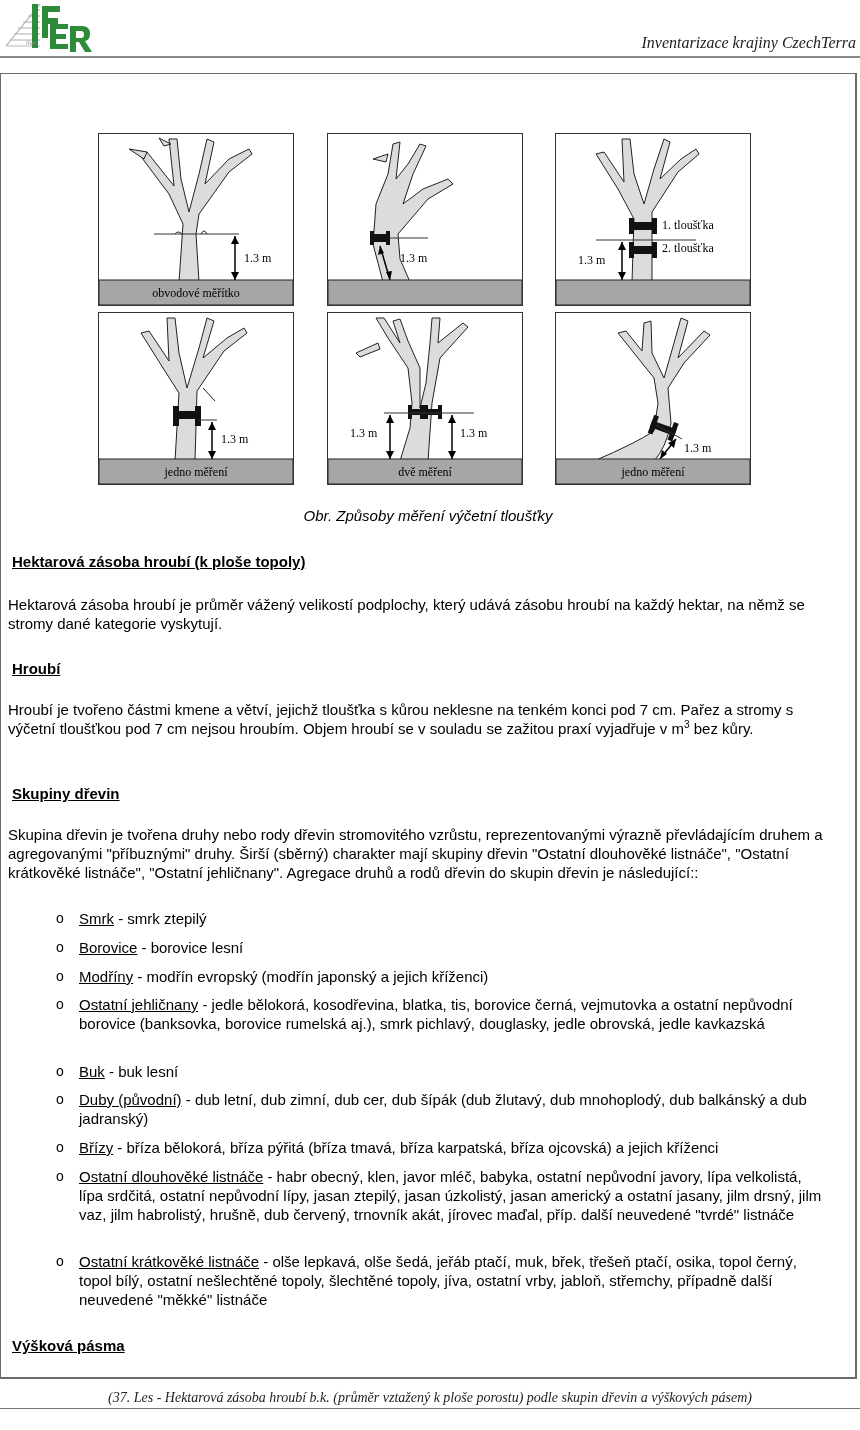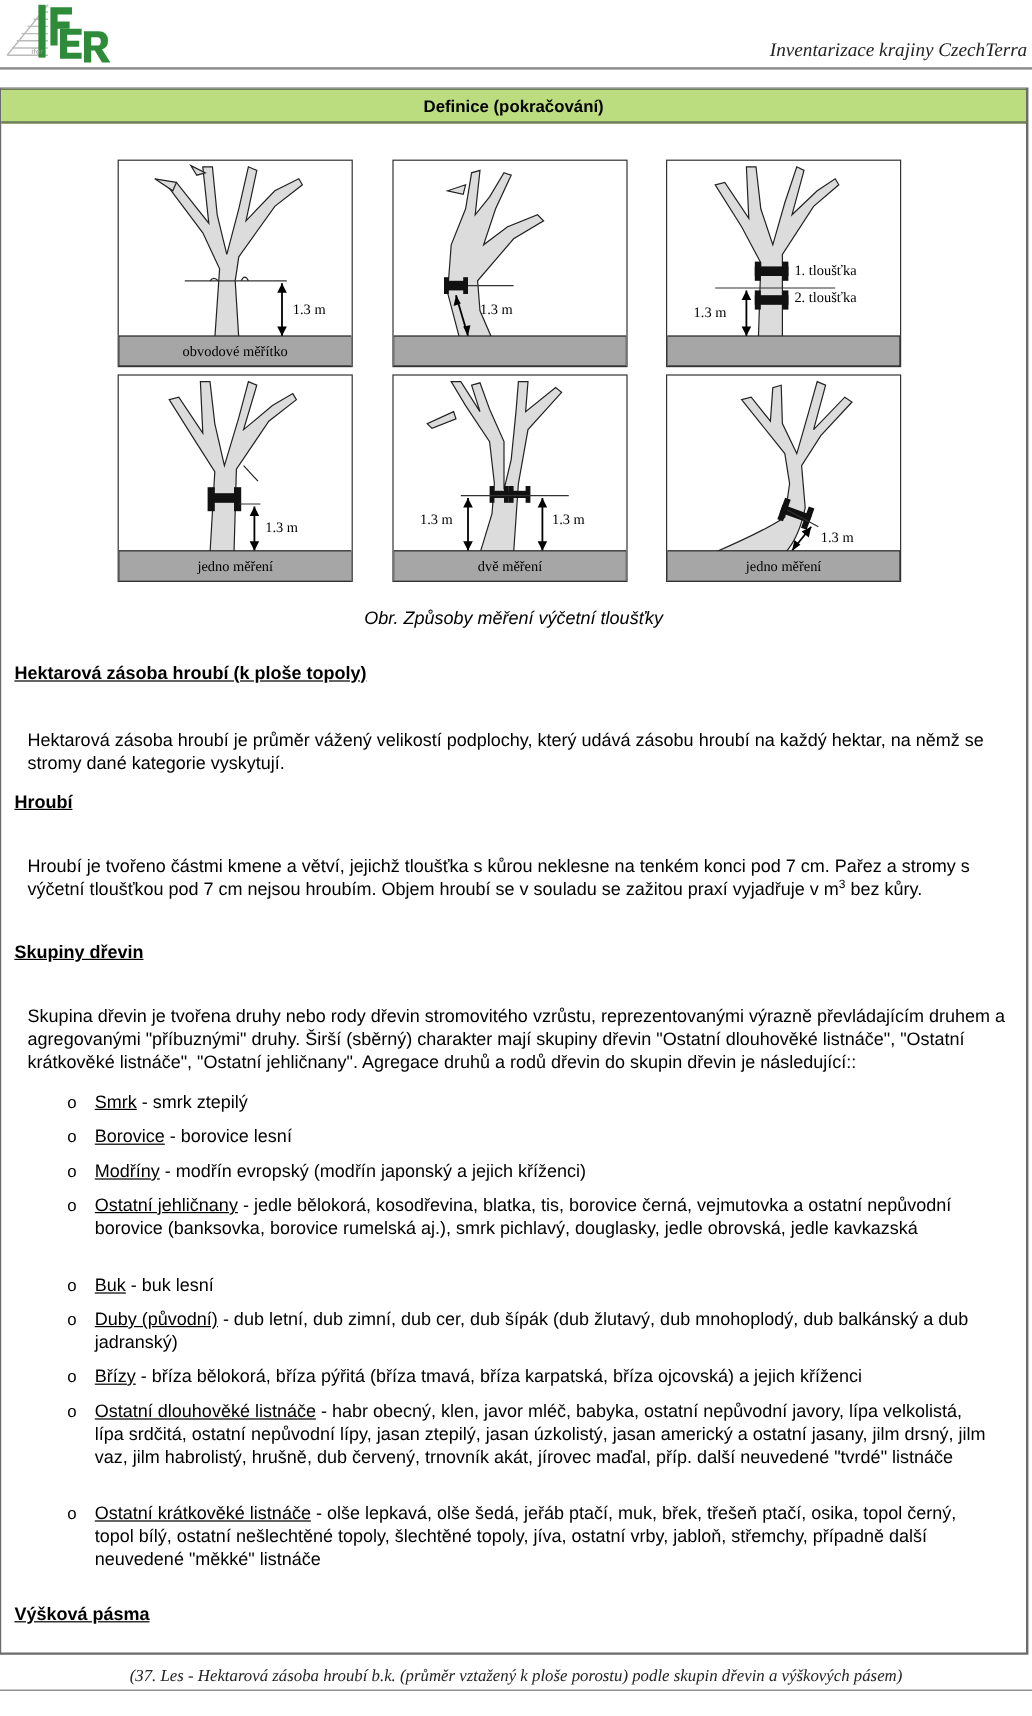--- a/index.html
+++ b/index.html
@@ -10,21 +10,21 @@
   .header-rule { position:absolute; left:0; top:56px; width:860px; height:2px; background:#8a8a8a; }
 
   .frame { position:absolute; left:0; top:73px; width:857px; height:1306px; border:1px solid #6b6b6b; border-right:2px solid #6b6b6b; border-bottom:2px solid #6b6b6b; box-sizing:border-box; }
   .banner { position:absolute; left:0; top:0; width:100%; height:29px; background:#bbdd7f; border-bottom:2px solid #6e7d5c; border-top:1px solid #6e7d5c; box-sizing:border-box; text-align:center; font-weight:bold; font-size:14px; line-height:27px; }
 
   .fig { position:absolute; border:1px solid #333; box-sizing:border-box; background:#fff; overflow:hidden; }
   .fig svg { display:block; }
   .fig-caption { position:absolute; left:0; width:100%; top:433px; text-align:center; font-style:italic; font-size:15px; }
 
   .h { position:absolute; left:11px; font-weight:bold; font-size:15px; text-decoration:underline; }
-  .p { position:absolute; left:22px; width:836px; font-size:15px; line-height:19px;margin-top:13px; }
+  .p { position:absolute; left:7px; width:836px; font-size:15px; line-height:19px; }
   .li { position:absolute; left:0; width:850px; font-size:15px; line-height:19px; }
   .li .bullet { position:absolute; left:55px; top:0; font-size:14px; }
   .li .txt { position:absolute; left:78px; width:750px; }
   .li .term { text-decoration:underline; }
   sup { font-size:10px; line-height:0; }
 
   .footer-caption { position:absolute; left:0; width:860px; top:1390px; text-align:center; font-family:"Liberation Serif", serif; font-style:italic; font-size:14px; color:#222; }
   .footer-rule { position:absolute; left:0; top:1408px; width:860px; height:1px; background:#777; }
   .page-num { position:absolute; left:2px; top:1413px; font-family:"Liberation Serif", serif; font-size:15px;margin-top:33px; }
   .version { position:absolute; right:16px; top:1411px; font-family:"DejaVu Sans", sans-serif; font-style:italic; font-size:8px;margin-top:44px; }
@@ -50,21 +50,20 @@
       <path d="M46 22 h18 v5 h-12 v5 h10 v5 h-10 v5 h12 v5 h-18z" fill="#2e8b3a"></path>
       <path d="M66 24 h12 q8 0 8 8 q0 6 -5 7 l7 11 h-7 l-6 -10 h-3 v10 h-6z M72 29 v7 h5 q3 0 3 -3.5 q0 -3.5 -3 -3.5z" fill="#2e8b3a"></path>
       <text x="22" y="43" font-size="6" fill="#999" font-family="DejaVu Sans, sans-serif">ifer</text>
     </svg>
   </div>
   <div class="header-title">Inventarizace krajiny CzechTerra</div>
   <div class="header-rule"></div>
 </div>
 
 <div class="frame">
-  <div class="banner">Definice (pokračování)</div>
 
   <div class="fig" style="left:97px; top:59px; width:196px; height:173px;">
     <svg width="194" height="171" viewBox="0 0 194 171">
       <g fill="#dcdcdc" stroke="#222" stroke-width="1">
         <path d="M80 148 L84 90 L70 60 L40 20 L48 18 L75 52 L70 5 L78 5 L82 45 L90 78 L100 40 L108 5 L115 8 L106 50 L130 25 L150 15 L153 20 L130 38 L100 80 L97 100 L100 148 Z"></path>
         <path d="M48 18 L30 15 L45 25 Z"></path>
         <path d="M72 10 L60 4 L65 12 Z"></path>
       </g>
       <line x1="55" y1="100" x2="140" y2="100" stroke="#333" stroke-width="1"></line>
       <path d="M76 100 q3 -4 7 0" fill="none" stroke="#222"></path>

